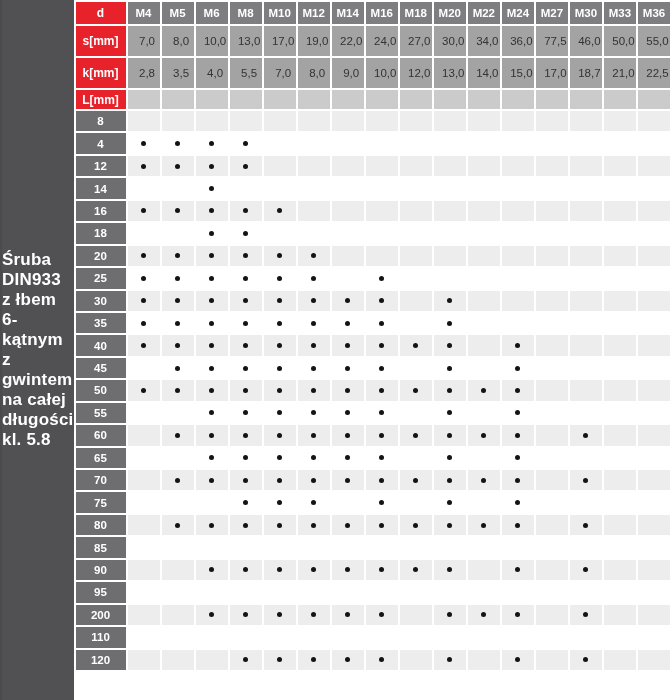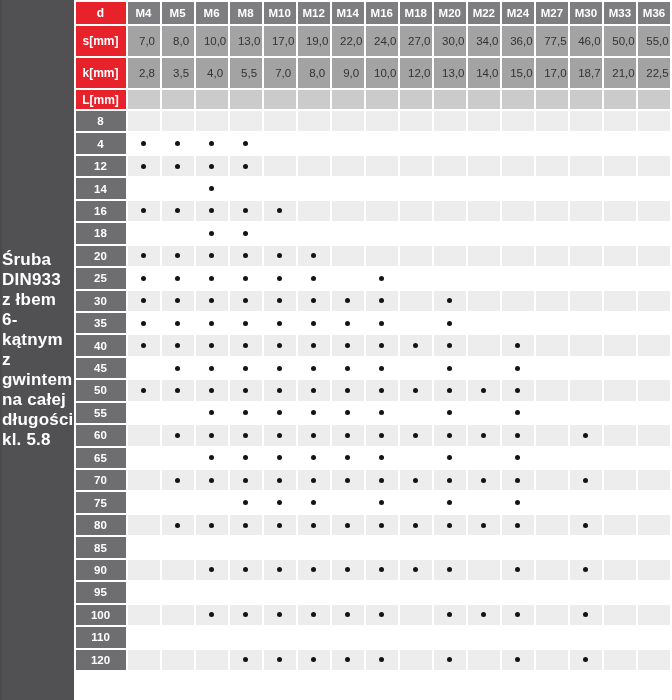--- a/index.html
+++ b/index.html
@@ -839,21 +839,21 @@
           <td class="cell-odd"></td>
           <td class="cell-odd"></td>
           <td class="cell-odd"></td>
           <td class="cell-odd"></td>
           <td class="cell-odd"></td>
           <td class="cell-odd"></td>
           <td class="cell-odd"></td>
           <td class="cell-odd"></td>
         </tr>
         <tr>
-          <td class="len-label">100</td>
+          <td class="len-label">200</td>
           <td class="cell-even"></td>
           <td class="cell-even"></td>
           <td class="cell-even">
             <span class="dot"></span>
           </td>
           <td class="cell-even">
             <span class="dot"></span>
           </td>
           <td class="cell-even">
             <span class="dot"></span>

